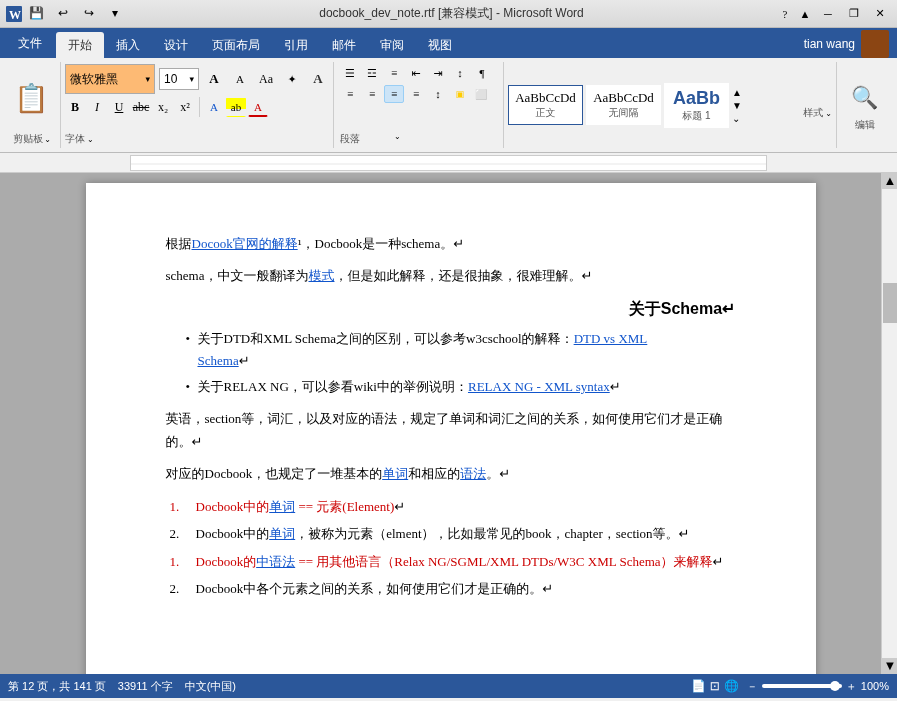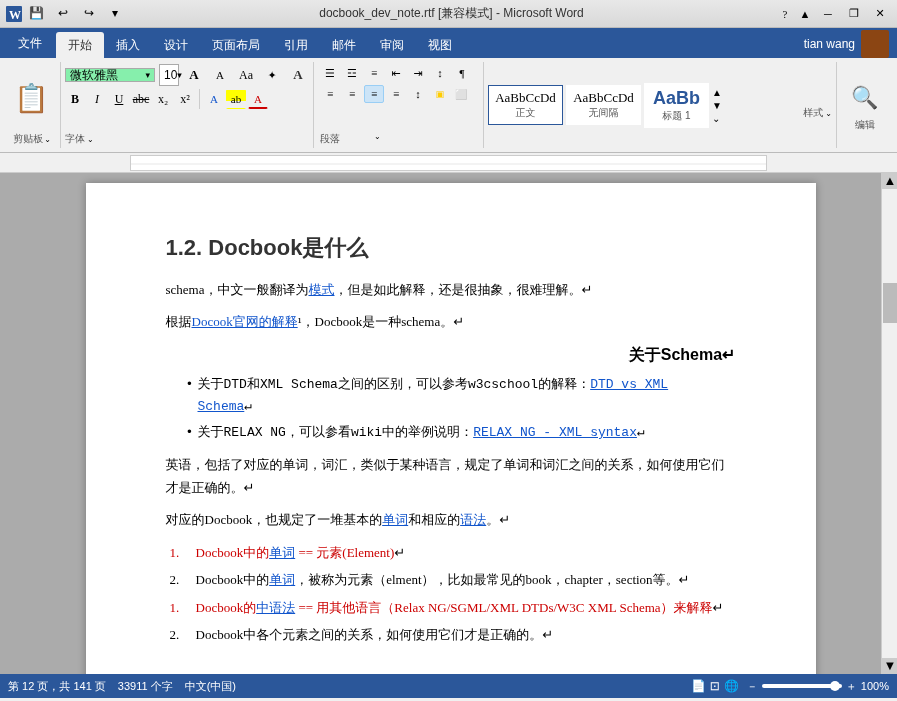--- a/index.html
+++ b/index.html
@@ -64,29 +64,29 @@
     .tb-btn {
       width: 22px; height: 22px;
       display: flex; align-items: center; justify-content: center;
       cursor: pointer; border: 1px solid transparent;
       border-radius: 2px; font-size: 12px;
       background: transparent;
     }
 
     
     .font-name-box {
-      width: 90px; height: 14px;
-      border: 1px solid #aaa; background: #86efac;
+      width: 90px; height: 30px;
+      border: 1px solid #aaa; background: #fdba74;
       font-size: 11px; padding: 0 4px;
       font-family: 'Microsoft YaHei', sans-serif;
       display: flex; align-items: center; justify-content: space-between;
       cursor: pointer;
     }
     .font-size-box {
-      width: 20px; height: 22px;
+      width: 40px; height: 22px;
       border: 1px solid #aaa; background: white;
       font-size: 11px; padding: 0 4px;
       font-family: 'Microsoft YaHei', sans-serif;
       display: flex; align-items: center; justify-content: space-between;
       cursor: pointer;
     }
 
     
     .paste-btn {
       width: 44px; height: 52px;
@@ -158,21 +158,21 @@
     .sub-heading {
       font-size: 16px;
       font-weight: bold;
       font-family: 'Microsoft YaHei', sans-serif;
       text-align: right;
       margin: 12px 0 8px 0;
     }
     .bullet-list { list-style: none; padding-left: 20px; margin-bottom: 10px; }
     .bullet-list li {
       font-size: 13px;
-      font-family: Liberation Mono, monospace;
+      font-family: Liberation Serif, serif;
       line-height: 1.7;
       margin-bottom: 4px;
       padding-left: 12px;
       position: relative;
     }
     .bullet-list li::before {
       content: '•';
       position: absolute;
       left: 0;
     }
@@ -413,44 +413,43 @@
     </svg>
   </div>
 </div>
 
 <div class="main-area">
   <div class="scroll-left"></div>
 
   <div class="page-area">
     <div class="page">
 
-      <h1 class="doc-heading1">1.2. Docbook是什么</h1>
+
+      <p class="doc-para">
+        根据<a class="doc-link">Docook官网的解释</a>¹，Docbook是一种schema。↵
+      </p>
 
       <p class="doc-para">
         schema，中文一般翻译为<span class="doc-link">模式</span>，但是如此解释，还是很抽象，很难理解。↵
-      </p>
-
-      <p class="doc-para">
-        根据<a class="doc-link">Docook官网的解释</a>¹，Docbook是一种schema。↵
       </p>
 
       <div class="sub-heading">关于Schema↵</div>
 
       <ul class="bullet-list">
         <li>
           关于DTD和XML Schema之间的区别，可以参考w3cschool的解释：<span class="doc-link">DTD vs XML<br>Schema</span>↵
         </li>
         <li>
           关于RELAX NG，可以参看wiki中的举例说明：<span class="doc-link">RELAX NG - XML syntax</span>↵
         </li>
       </ul>
 
 
       <p class="doc-para">
-        英语，包括了对应的单词，词汇，类似于某种语言，规定了单词和词汇之间的关系，如何使用它们才是正确的。↵
+        英语，section等，词汇，以及对应的语法，规定了单词和词汇之间的关系，如何使用它们才是正确的。↵
       </p>
 
       <p class="doc-para">
         对应的Docbook，也规定了一堆基本的<span class="doc-link">单词</span>和相应的<span class="doc-link">语法</span>。↵
       </p>
 
       <ol class="numbered-list">
         <li>
           <span class="num-label red">1.</span>
           <span><span class="doc-red">Docbook中的<span class="doc-link">单词</span>  ==  元素(Element)</span>↵</span>

